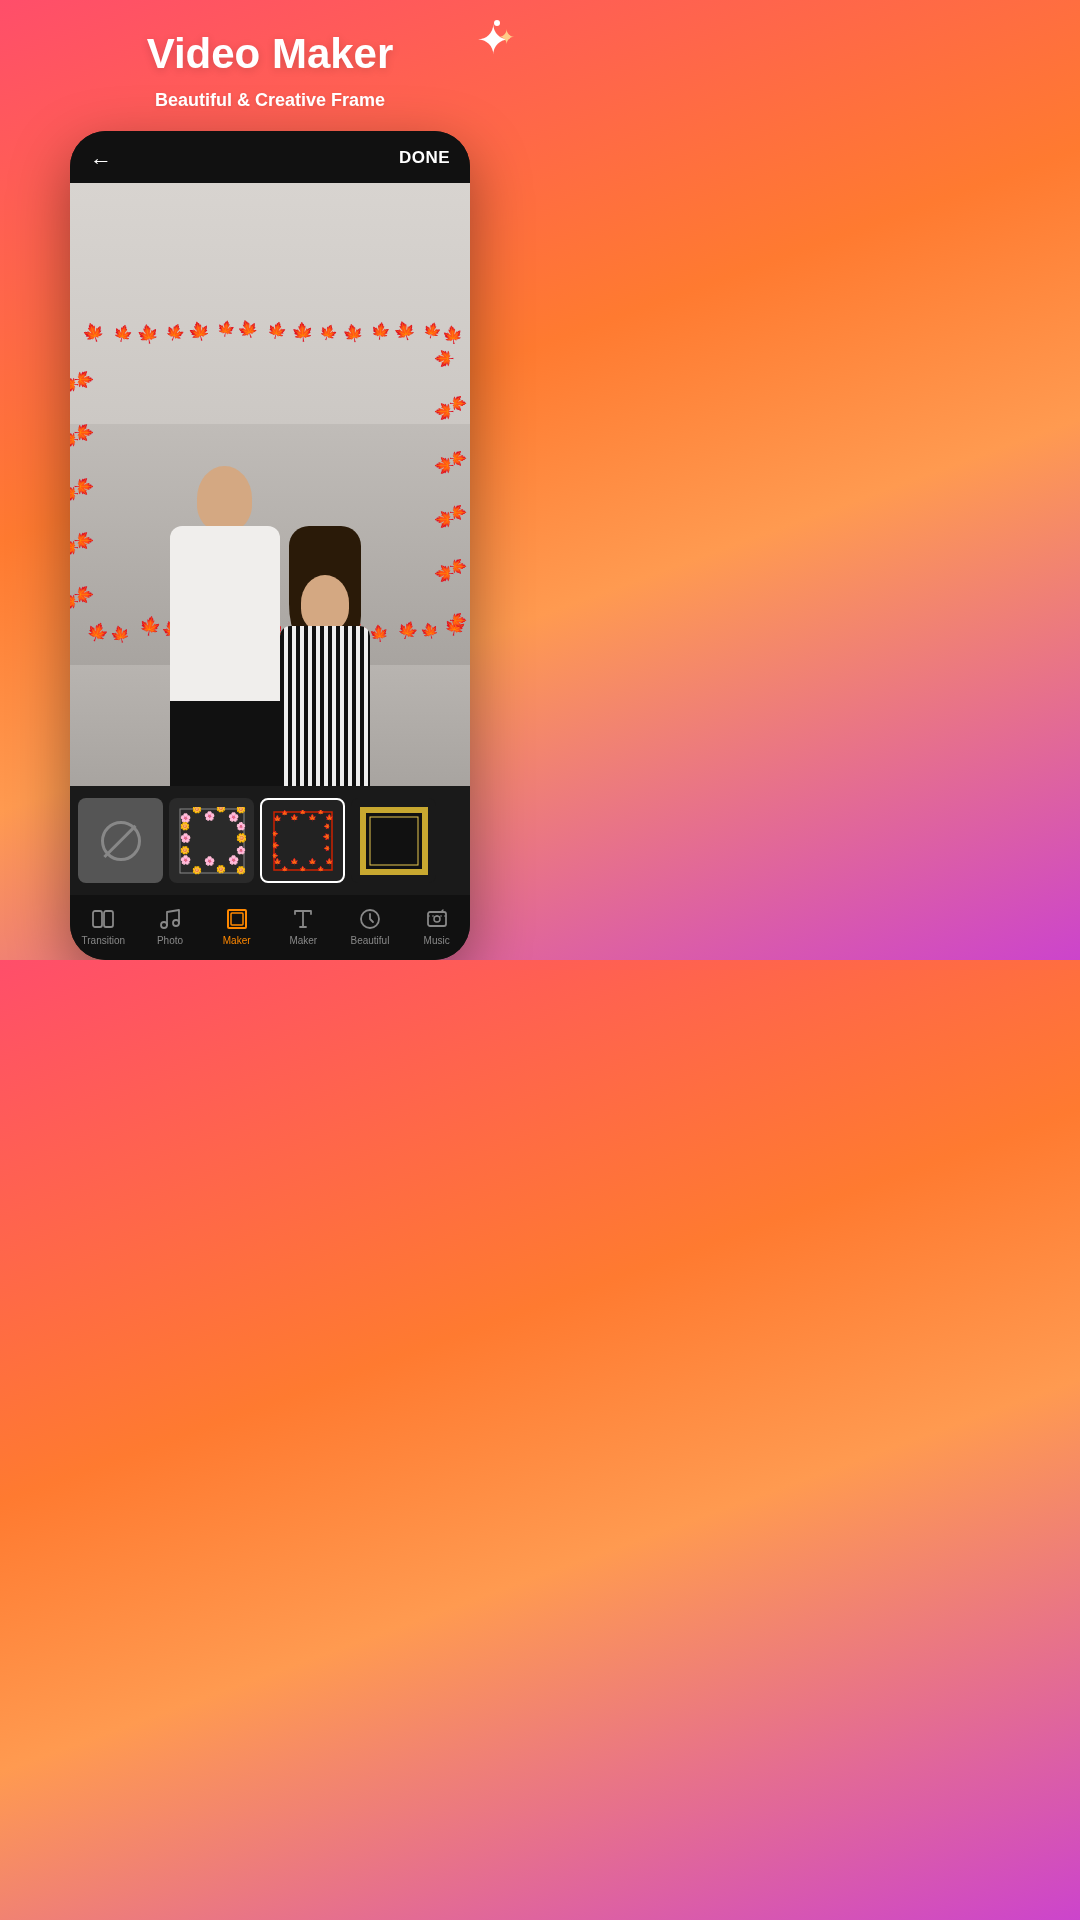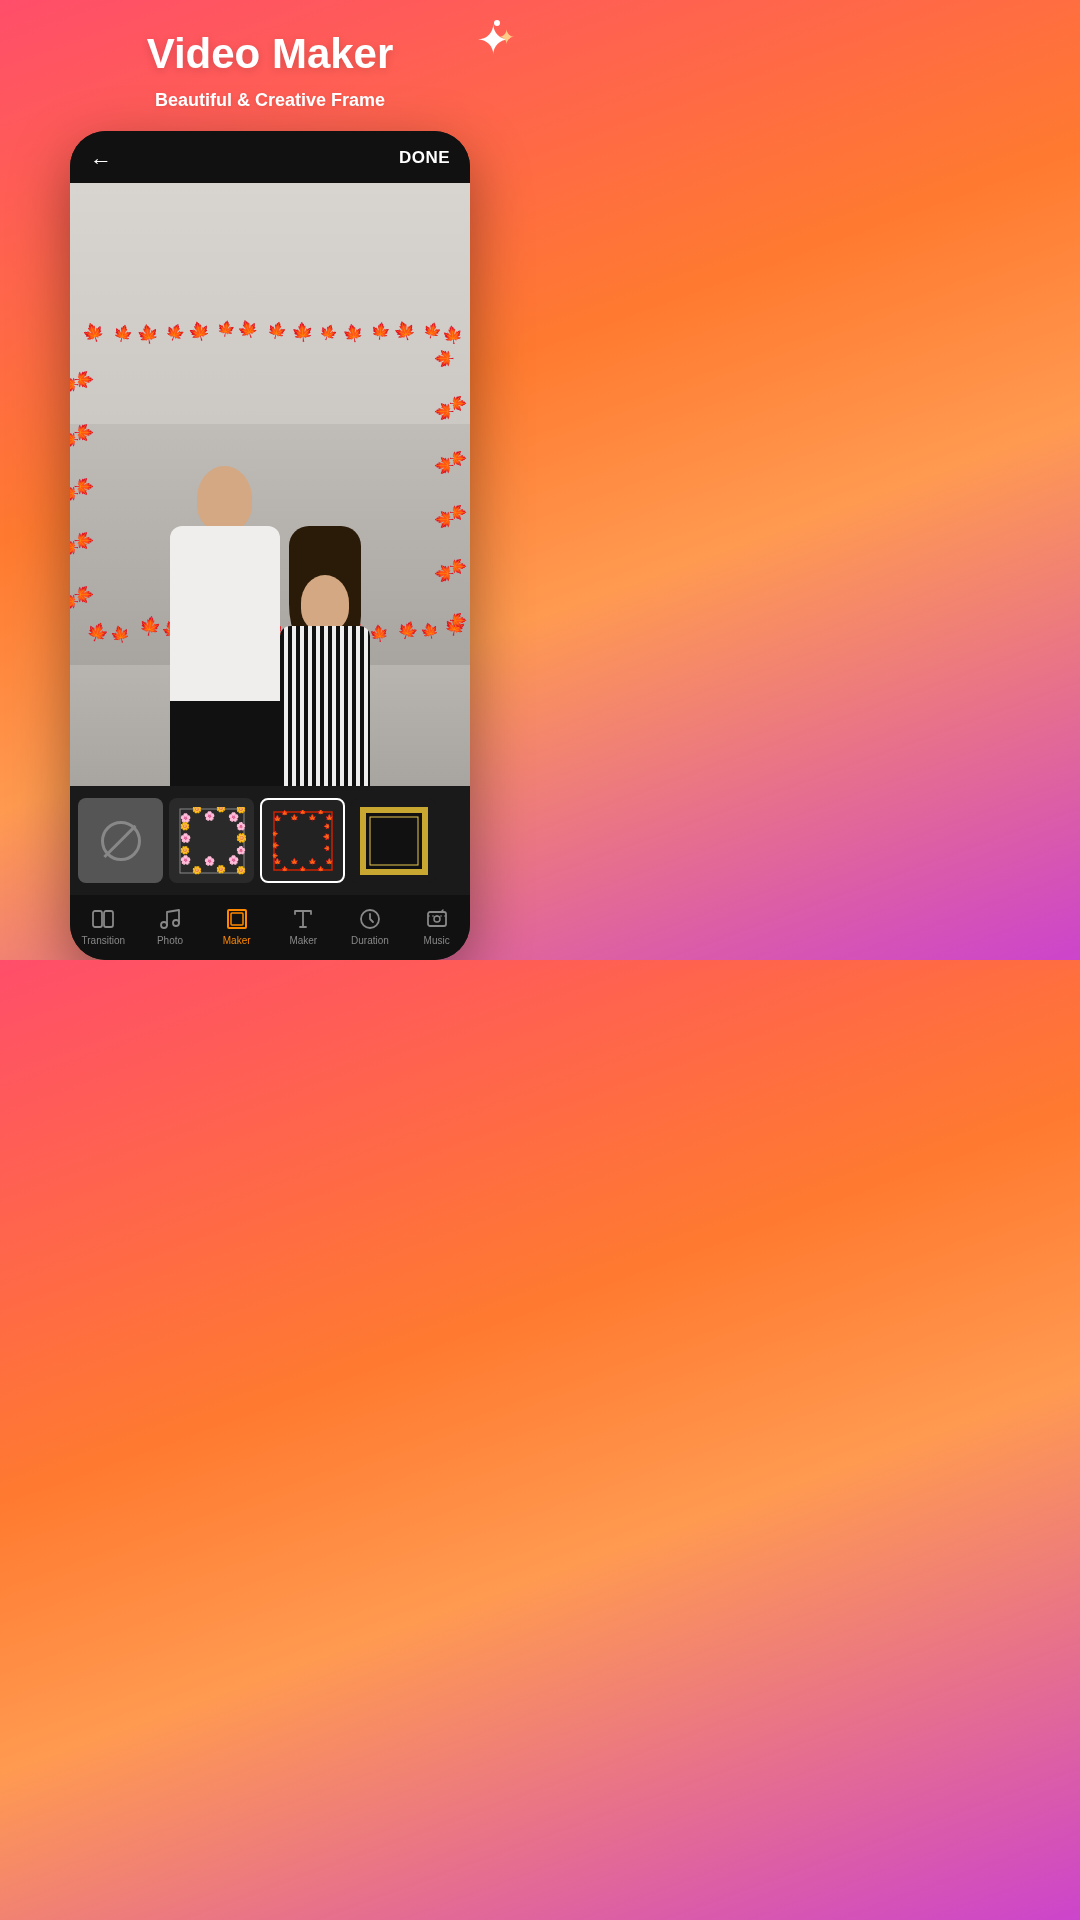--- a/index.html
+++ b/index.html
@@ -595,21 +595,21 @@
         <path d="M12 4v16" stroke="#888" stroke-width="1.8" stroke-linecap="round"></path>
       </svg>
       <span class="nav-label">Maker</span>
     </div>
 
     <div class="nav-item">
       <svg class="nav-svg" viewBox="0 0 24 24" fill="none" xmlns="http://www.w3.org/2000/svg">
         <circle cx="12" cy="12" r="9" stroke="#888" stroke-width="1.8" fill="none"></circle>
         <path d="M12 7v5l3 3" stroke="#888" stroke-width="1.8" stroke-linecap="round" stroke-linejoin="round"></path>
       </svg>
-      <span class="nav-label">Duration</span>
+      <span class="nav-label">Beautiful</span>
     </div>
 
     <div class="nav-item">
       <svg class="nav-svg" viewBox="0 0 24 24" fill="none" xmlns="http://www.w3.org/2000/svg">
         <rect x="3" y="5" width="18" height="14" rx="2" stroke="#888" stroke-width="1.8" fill="none"></rect>
         <circle cx="12" cy="12" r="3" stroke="#888" stroke-width="1.5" fill="none"></circle>
         <path d="M3 9h18" stroke="#888" stroke-width="1" stroke-dasharray="2 2"></path>
         <path d="M16 5l2-2" stroke="#888" stroke-width="1.5" stroke-linecap="round"></path>
       </svg>
       <span class="nav-label">Music</span>

